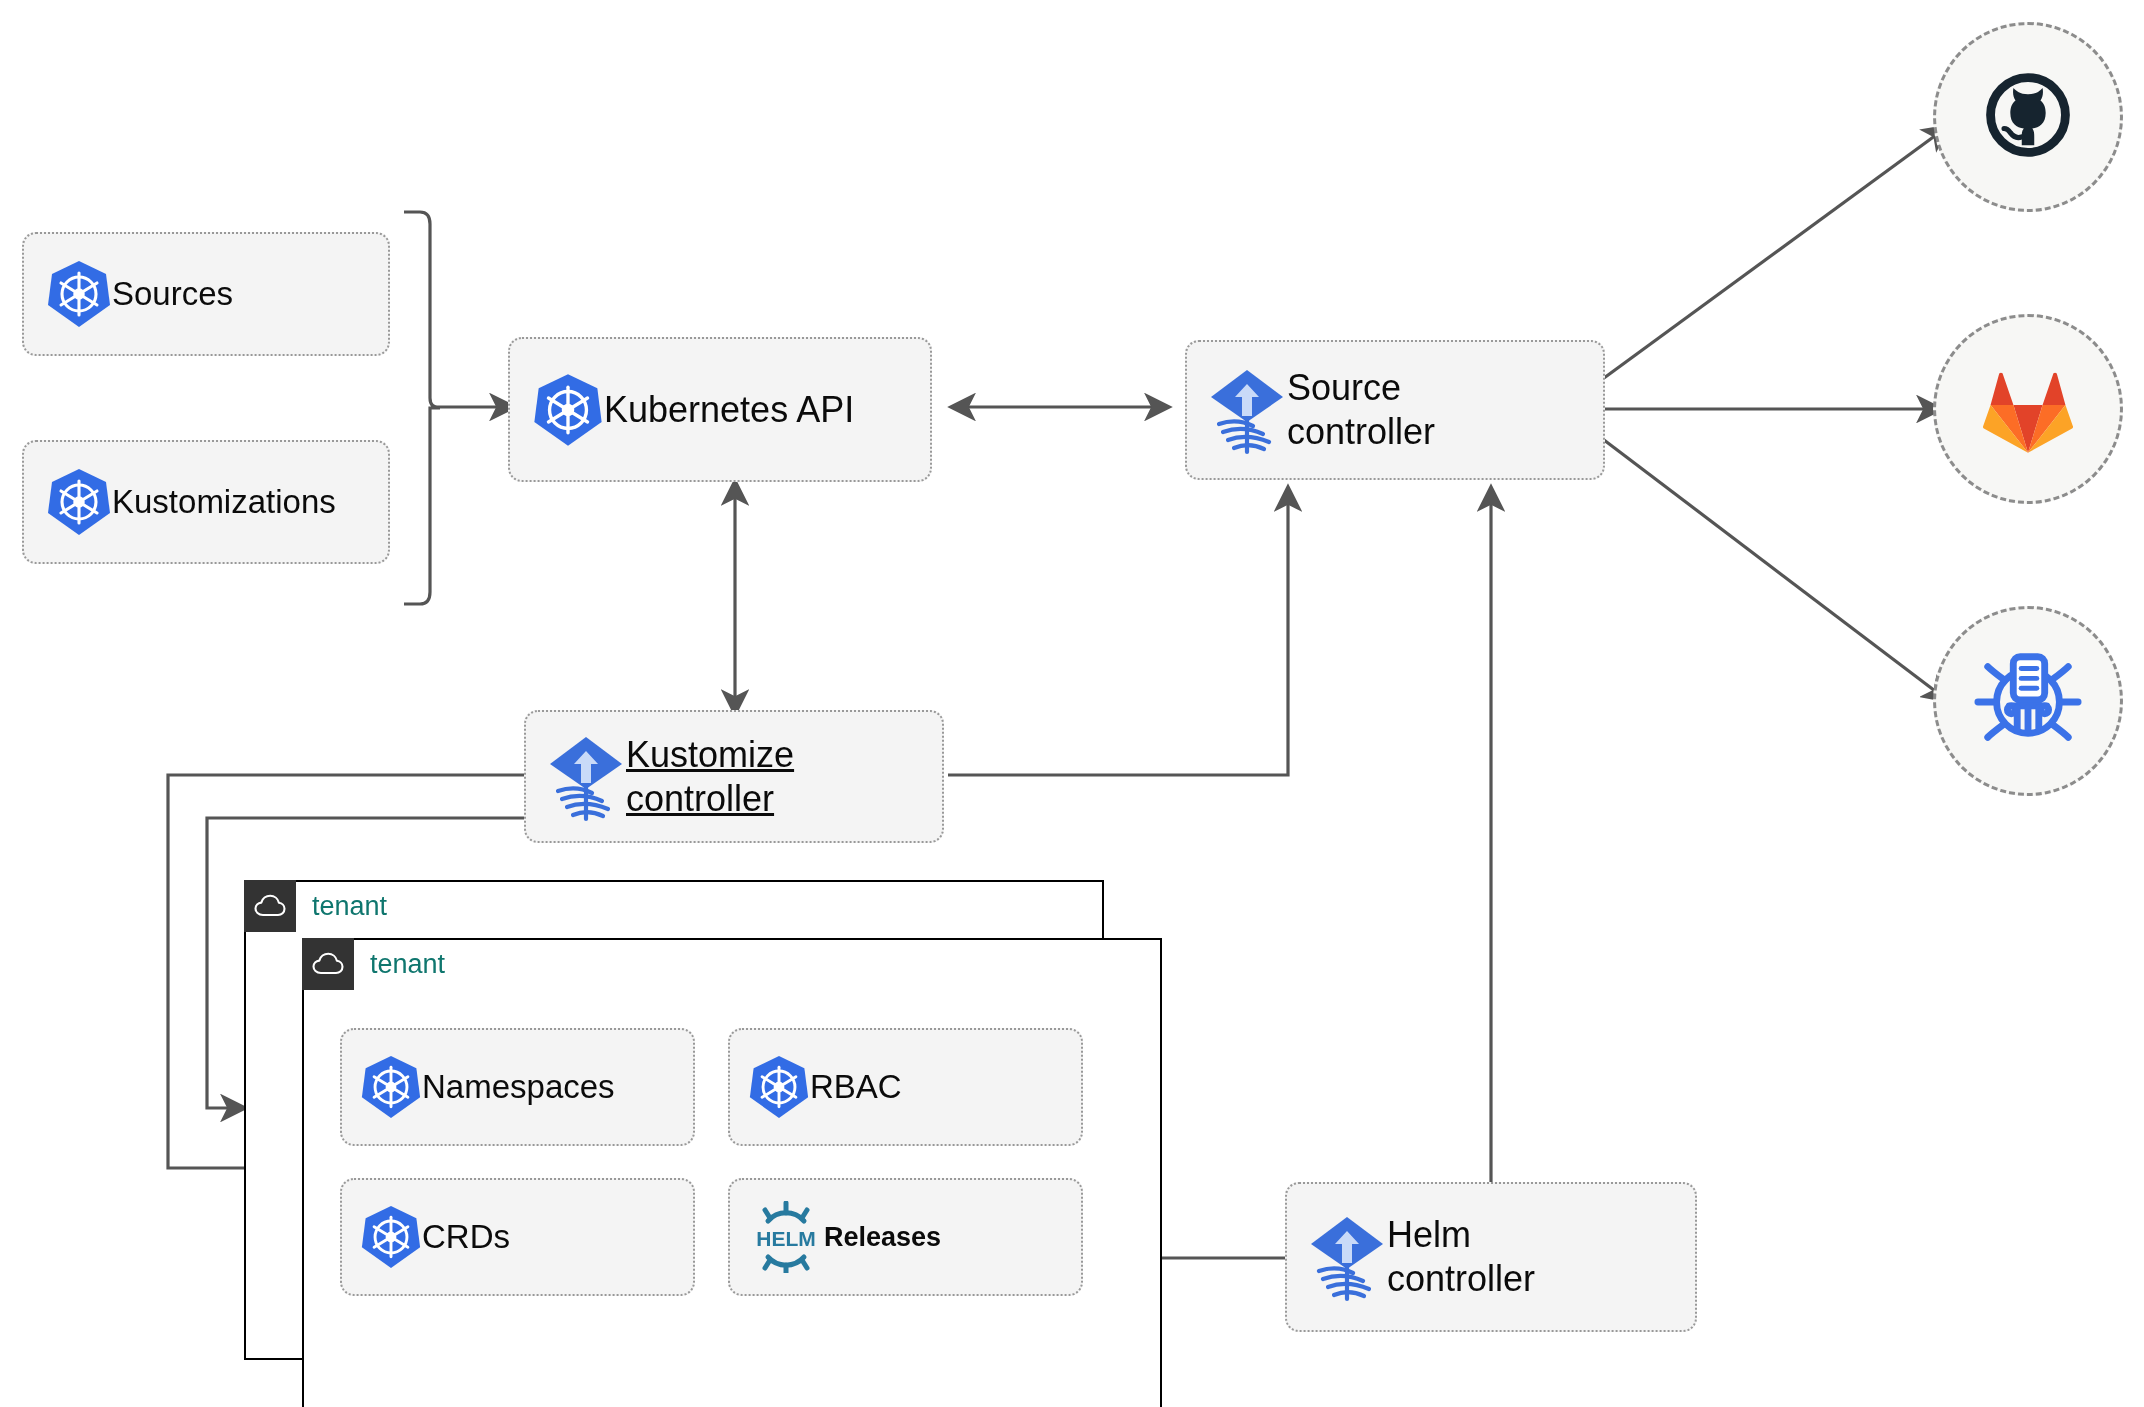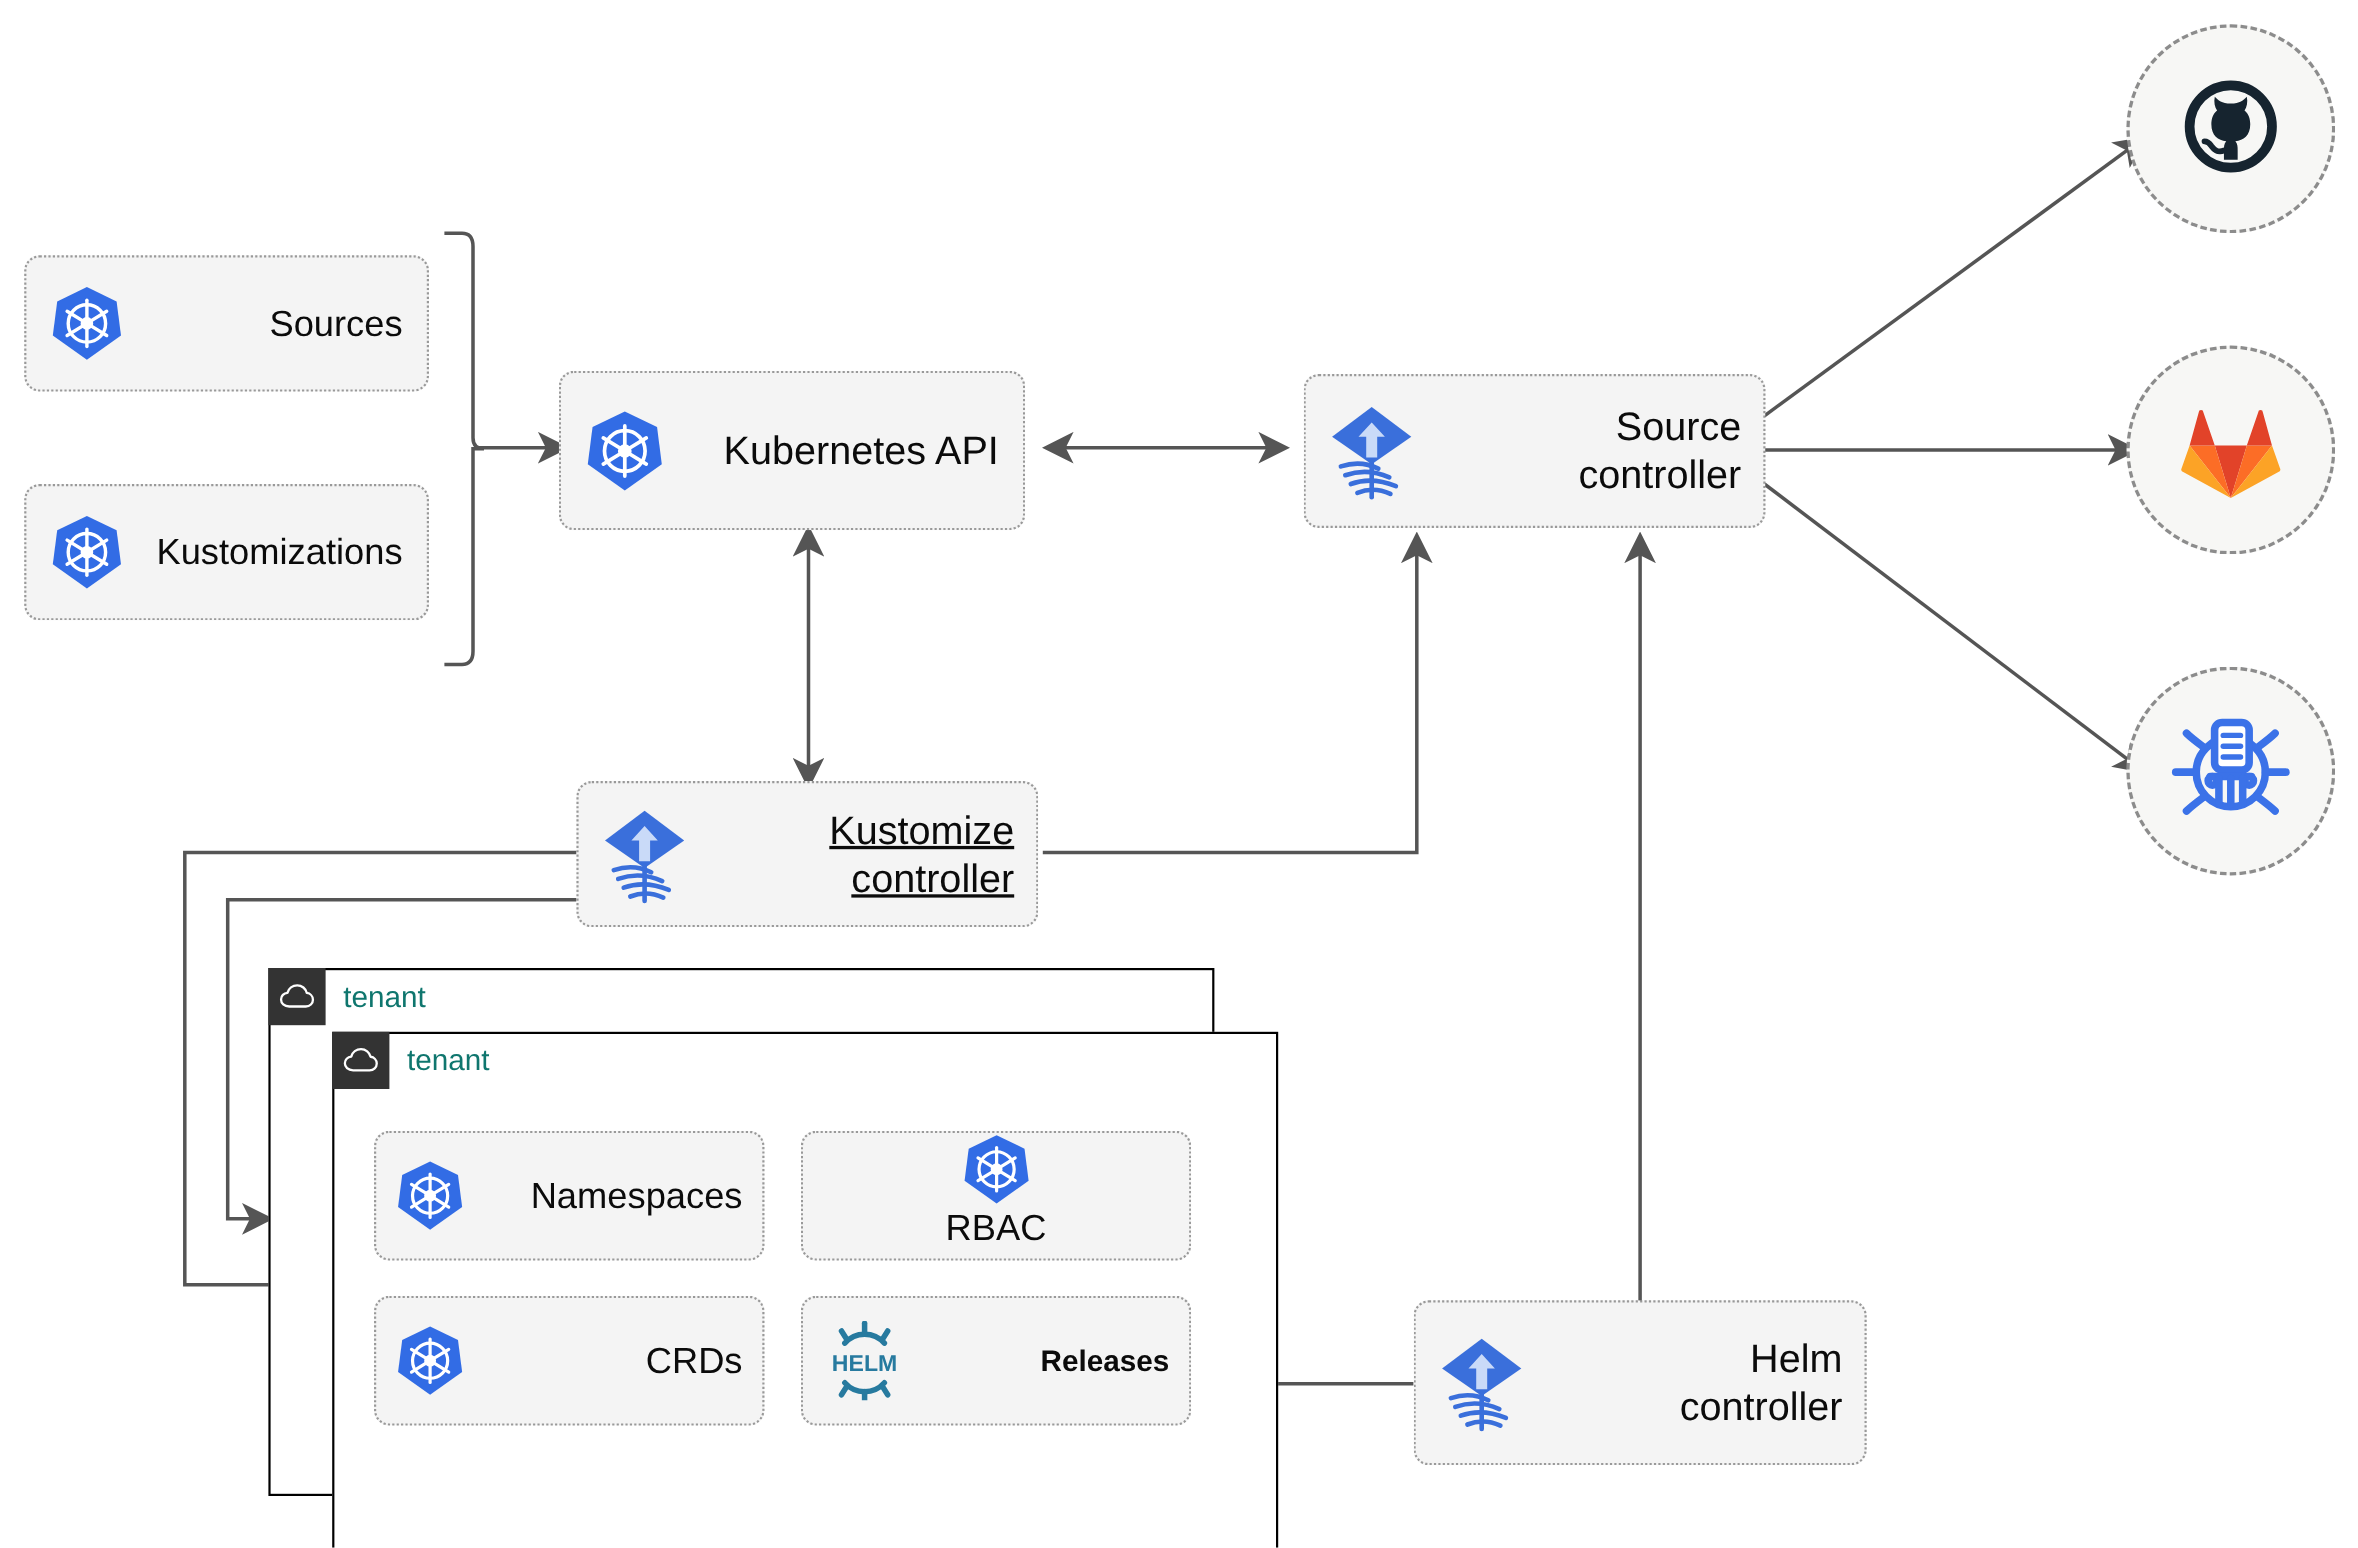--- a/index.html
+++ b/index.html
@@ -29,21 +29,21 @@
     z-index: 5;
   }
   .node .ico {
     flex: 0 0 auto;
     display: flex;
     align-items: center;
     justify-content: center;
   }
   .node .lbl {
     flex: 1 1 auto;
-    text-align: right;
+    text-align: left;
     color: #0b0b0b;
     line-height: 1.22;
     white-space: pre-line;
   }
   
   .circle {
     position: absolute;
     box-sizing: border-box;
     border: 3px dashed #8c8c8c;
     border-radius: 50%;
@@ -282,21 +282,21 @@
           <line x1="33" y1="35" x2="51" y2="46"></line>
           <line x1="33" y1="35" x2="33" y2="56"></line>
           <line x1="33" y1="35" x2="15" y2="46"></line>
           <line x1="33" y1="35" x2="15" y2="24"></line>
         </g>
       </svg>
     </div>
     <div class="lbl" style="font-size:33px;">Namespaces</div>
   </div>
 
-  <div class="node" style="left:728px; top:1028px; width:355px; height:118px; padding:0 18px;flex-direction:column;">
+  <div class="node" style="left:728px; top:1028px; width:355px; height:118px; padding:0 18px;">
     <div class="ico">
       <svg width="62" height="66" viewBox="0 0 66 70" aria-hidden="true">
         <polygon points="33,2 60,15 64,46 33,68 2,46 6,15" fill="#326CE5"></polygon>
         <g stroke="#ffffff" stroke-width="3.1" fill="none" stroke-linecap="round">
           <circle cx="33" cy="35" r="17"></circle>
           <circle cx="33" cy="35" r="4.2" fill="#ffffff"></circle>
           <line x1="33" y1="35" x2="33" y2="14"></line>
           <line x1="33" y1="35" x2="51" y2="24"></line>
           <line x1="33" y1="35" x2="51" y2="46"></line>
           <line x1="33" y1="35" x2="33" y2="56"></line>

